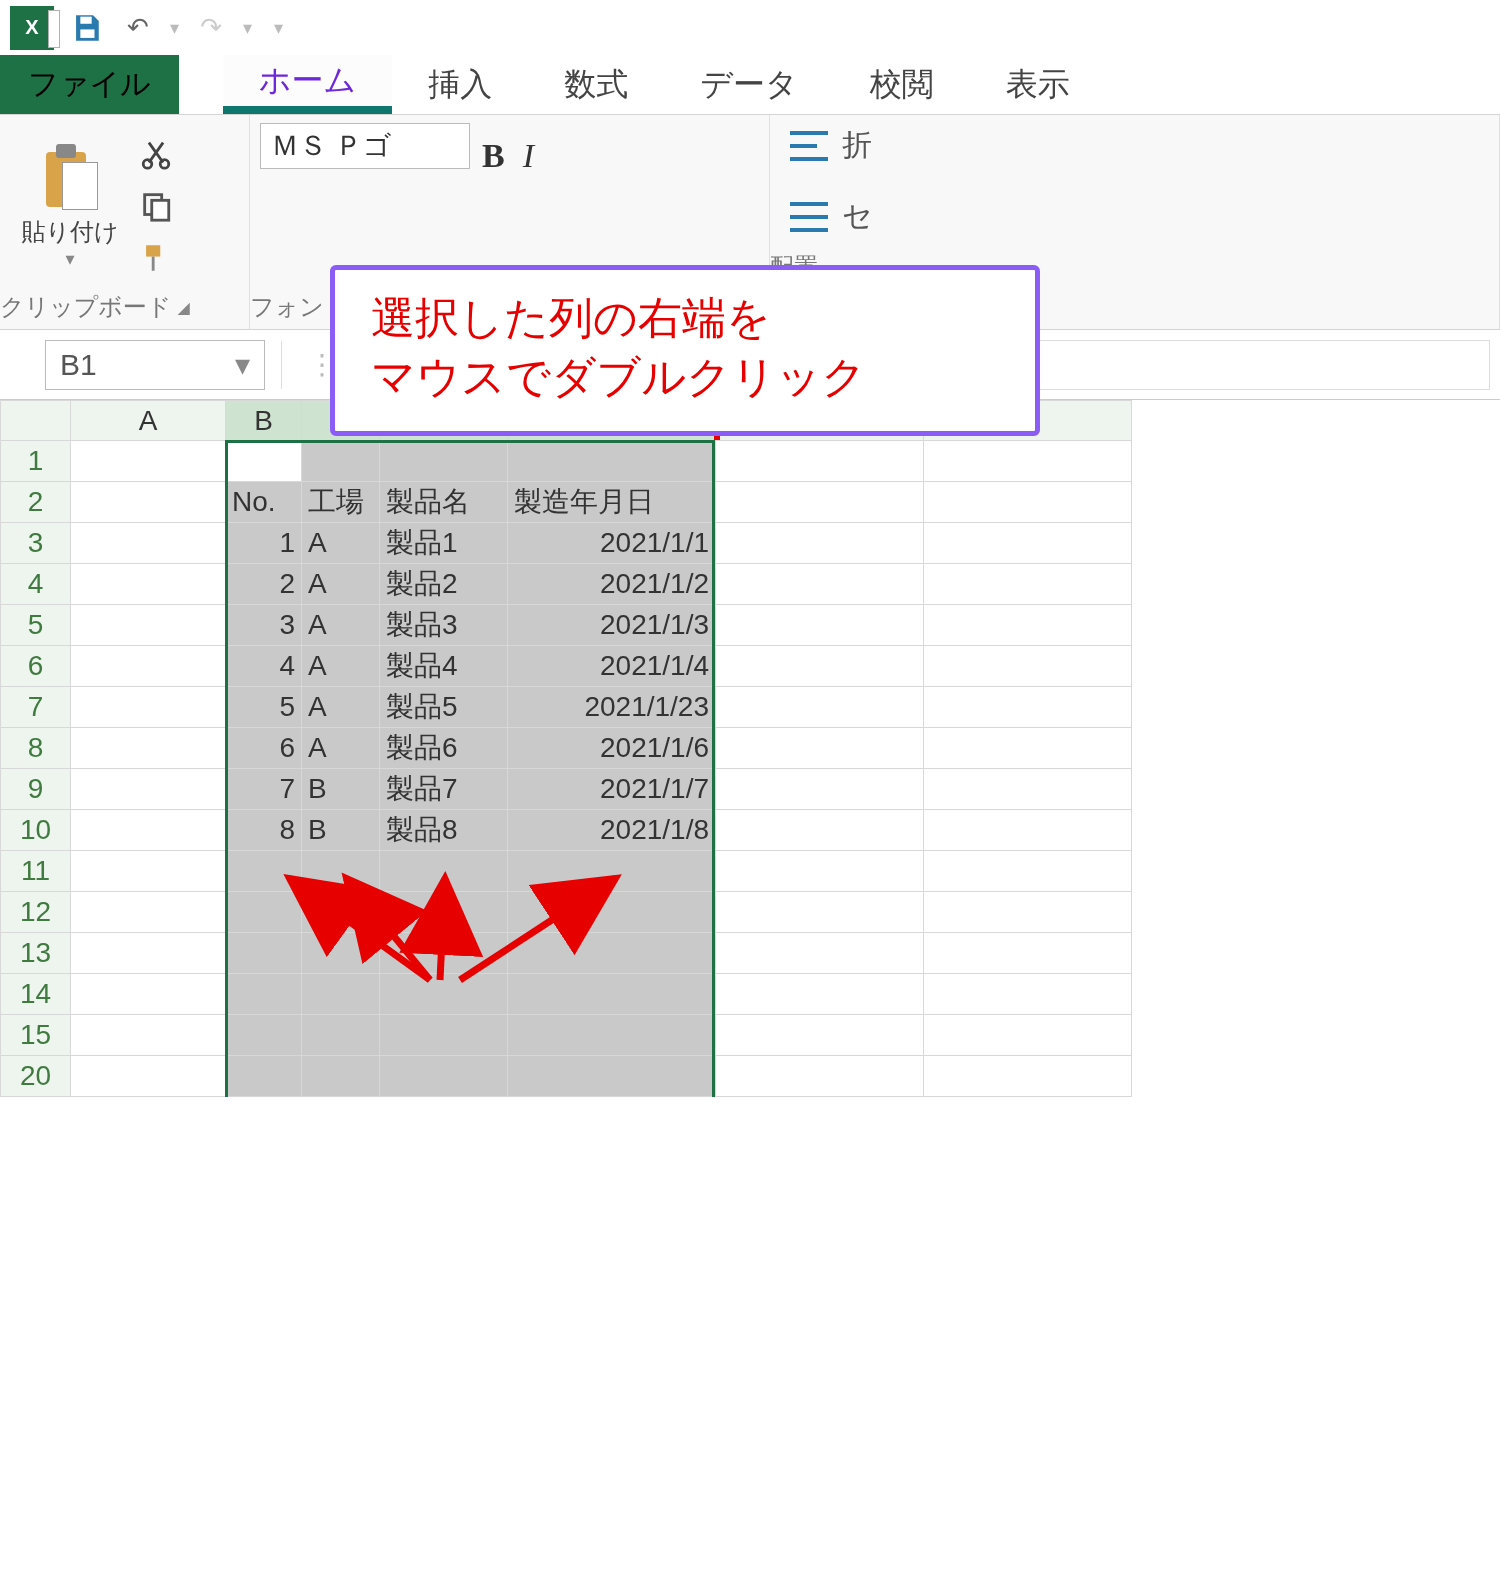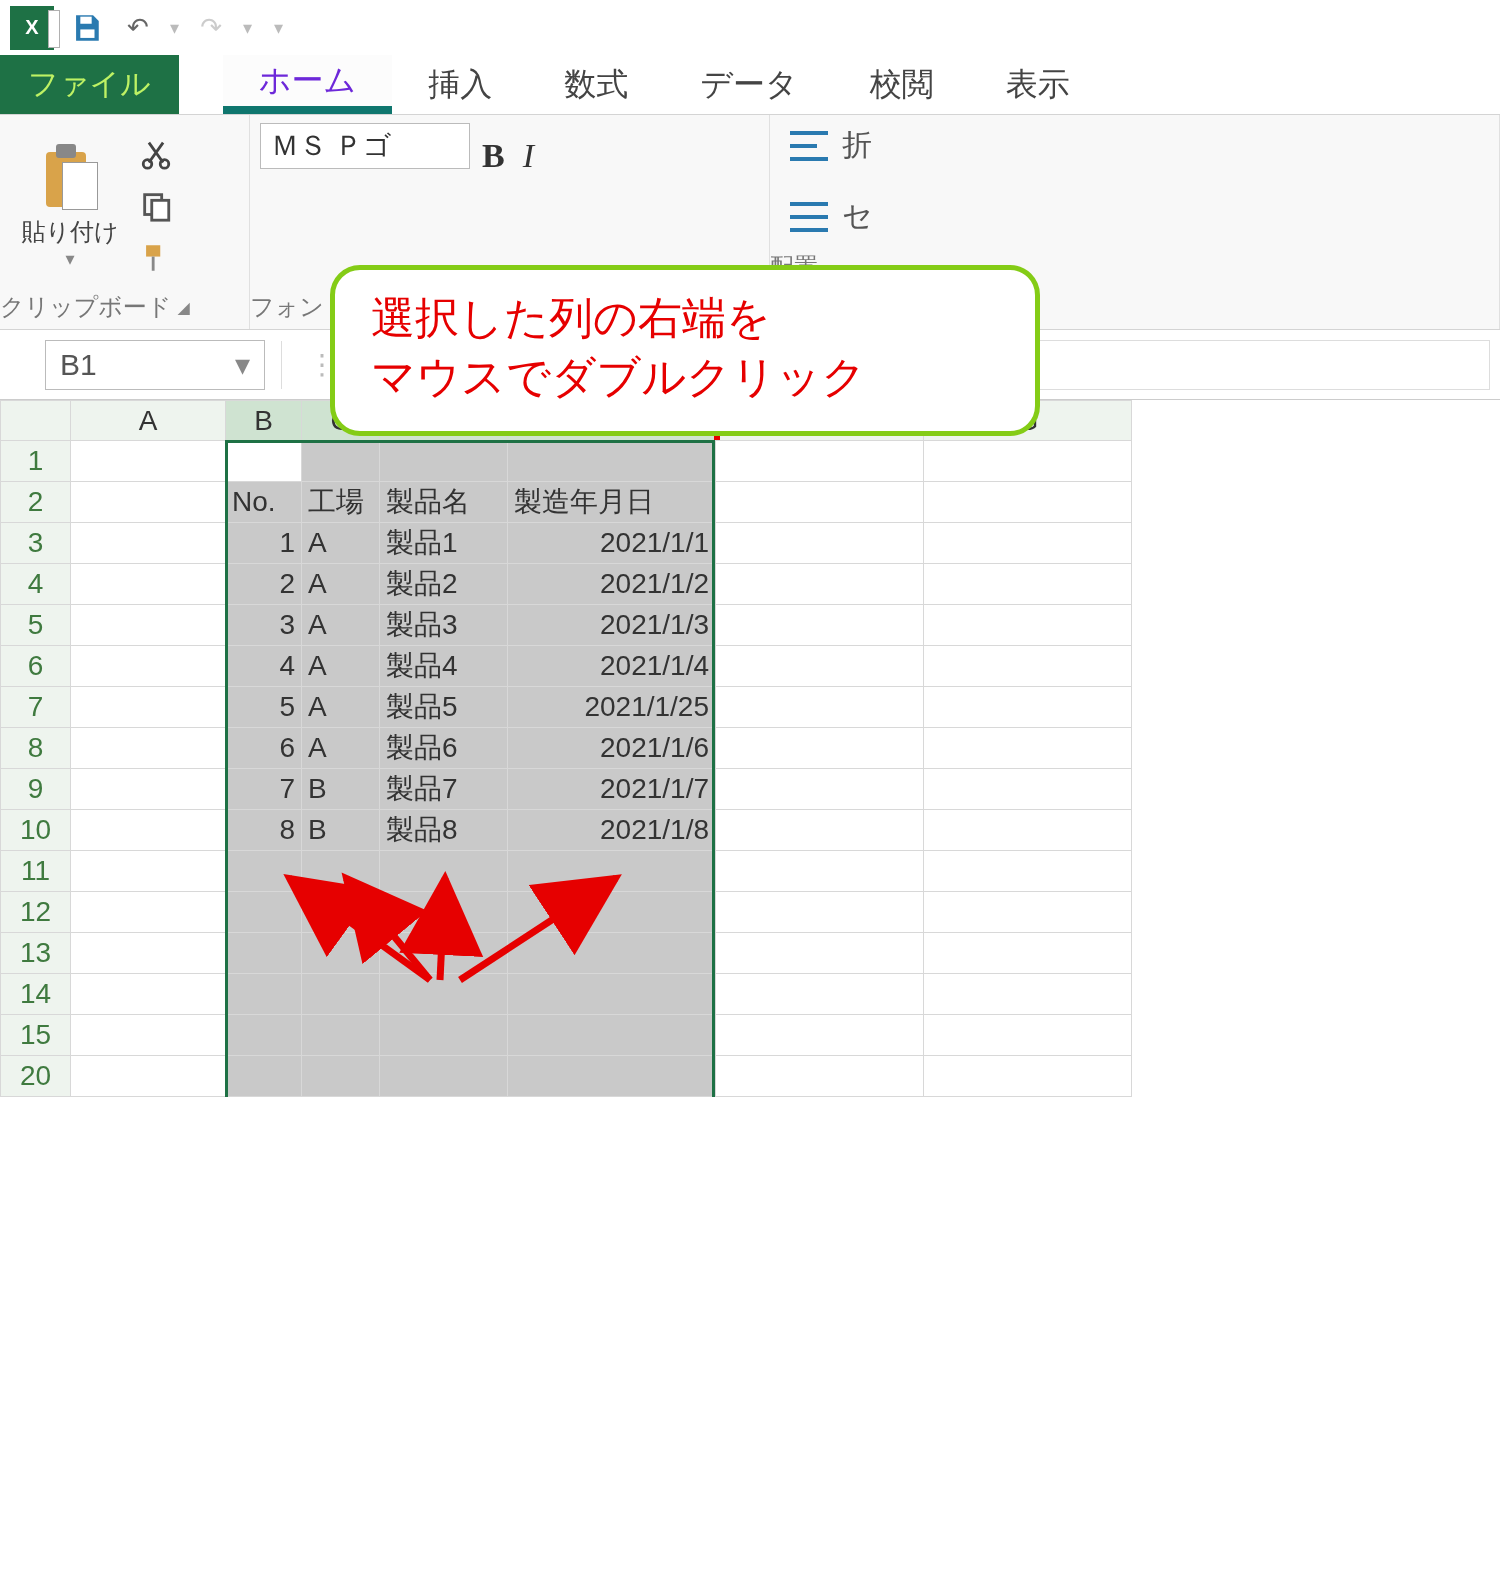--- a/index.html
+++ b/index.html
@@ -8,21 +8,21 @@
   
   .qat { height: 55px; background: #fff; display: flex; align-items: center; padding: 0 10px; gap: 12px; }
   .excel-logo { width: 44px; height: 44px; background:#1e7145; color:#fff; font-weight:bold; display:flex; align-items:center; justify-content:center; font-size:20px; position:relative;}
   .excel-logo::before { content:""; position:absolute; right:-6px; top:4px; width:10px; height:36px; background:#fff; border:1px solid #b0b0b0;}
   .qat-btn { width:40px; height:40px; display:flex; align-items:center; justify-content:center; color:#666; font-size:26px;}
   .qat-sep { color:#bbb; font-size:18px;}
 
   
   .ribbon-tabs { height: 60px; display:flex; align-items:stretch; background:#fff; border-bottom:1px solid #d4d4d4;}
   .ribbon-tab { padding: 0 36px; display:flex; align-items:center; font-size:32px; color:#444; cursor:pointer;}
-  .ribbon-tab.file { background:#1e7145; color:#bef264; font-size:30px; padding: 0 28px;}
+  .ribbon-tab.file { background:#1e7145; color:#000000; font-size:30px; padding: 0 28px;}
   .ribbon-tab.active { color:#6d28d9; border-bottom:8px solid #0f766e; background:#fcfcfc;margin-left:44px;}
 
   
   .ribbon { height: 215px; background:#f8f8f8; border-bottom:1px solid #d4d4d4; display:flex; position:relative; }
   .ribbon-group { border-right:1px solid #e0e0e0; display:flex; flex-direction:column; }
   .ribbon-group-body { flex:1; display:flex; align-items:center; padding:8px 10px 0 10px;}
   .ribbon-group-label { text-align:center; font-size:24px; color:#777; padding:4px 0 6px 0; display:flex; align-items:center; justify-content:flex-start; gap:6px;}
   .dialog-launcher { font-size:16px; color:#888; }
 
   .paste-block { display:flex; flex-direction:column; align-items:center; width:120px;}
@@ -42,21 +42,21 @@
   .bold-i .b { font-weight:bold;}
   .bold-i .i { font-style:italic;}
 
   .align-group { flex:1; }
   .align-body { padding:10px 20px; display:flex; flex-direction:column; gap:30px; font-size:30px; color:#555;}
   .align-row { display:flex; align-items:center; gap:14px;}
   .tiny-icon { width:38px; height:30px; display:inline-flex; flex-direction:column; justify-content:space-between;}
   .tiny-icon i { display:block; height:4px; background:#2a7ab0;}
 
   
-  .callout { position:absolute; border:5px solid #84cc16; border-radius:30px; background:#fff; color:#e60000; font-size:44px; line-height:1.35; padding:18px 36px 24px 36px; font-weight:500; z-index:5;}
+  .callout { position:absolute; border:5px solid #8b5cf6; border-radius:6px; background:#fff; color:#e60000; font-size:44px; line-height:1.35; padding:18px 36px 24px 36px; font-weight:500; z-index:5;}
   #callout1 { left:330px; top:150px; width:710px;}
   #callout2 { left:140px; top:975px; width:740px; font-size:46px; padding:14px 36px;}
 
   
   .formula-bar { height:70px; border-bottom:1px solid #ccc; display:flex; align-items:center; padding:8px 10px; gap:6px; background:#fff;}
   .name-box { width:220px; height:50px; border:1px solid #bbb; background:#fff; display:flex; align-items:center; padding:0 14px; font-size:30px; color:#555;margin-left:35px;}
   .name-box .dd { margin-left:auto; color:#888;}
   .fb-sep { width:1px; height:48px; background:#ddd; margin:0 10px;}
   .fb-dots { color:#bbb; font-size:28px; letter-spacing:-4px; margin:0 10px;}
   .fb-btn { width:50px; height:50px; display:flex; align-items:center; justify-content:center; font-size:34px; color:#aaa;}
@@ -312,21 +312,21 @@
           <td class="cell selcell date">2021/1/4</td>
           <td class="cell"></td>
           <td class="cell"></td>
         </tr>
         <tr>
           <th class="rowhdr">7</th>
           <td class="cell"></td>
           <td class="cell selcell num">5</td>
           <td class="cell selcell txt">A</td>
           <td class="cell selcell txt">製品5</td>
-          <td class="cell selcell date">2021/1/25</td>
+          <td class="cell selcell date">2021/1/23</td>
           <td class="cell"></td>
           <td class="cell"></td>
         </tr>
         <tr>
           <th class="rowhdr">8</th>
           <td class="cell"></td>
           <td class="cell selcell num">6</td>
           <td class="cell selcell txt">A</td>
           <td class="cell selcell txt">製品6</td>
           <td class="cell selcell date">2021/1/6</td>

